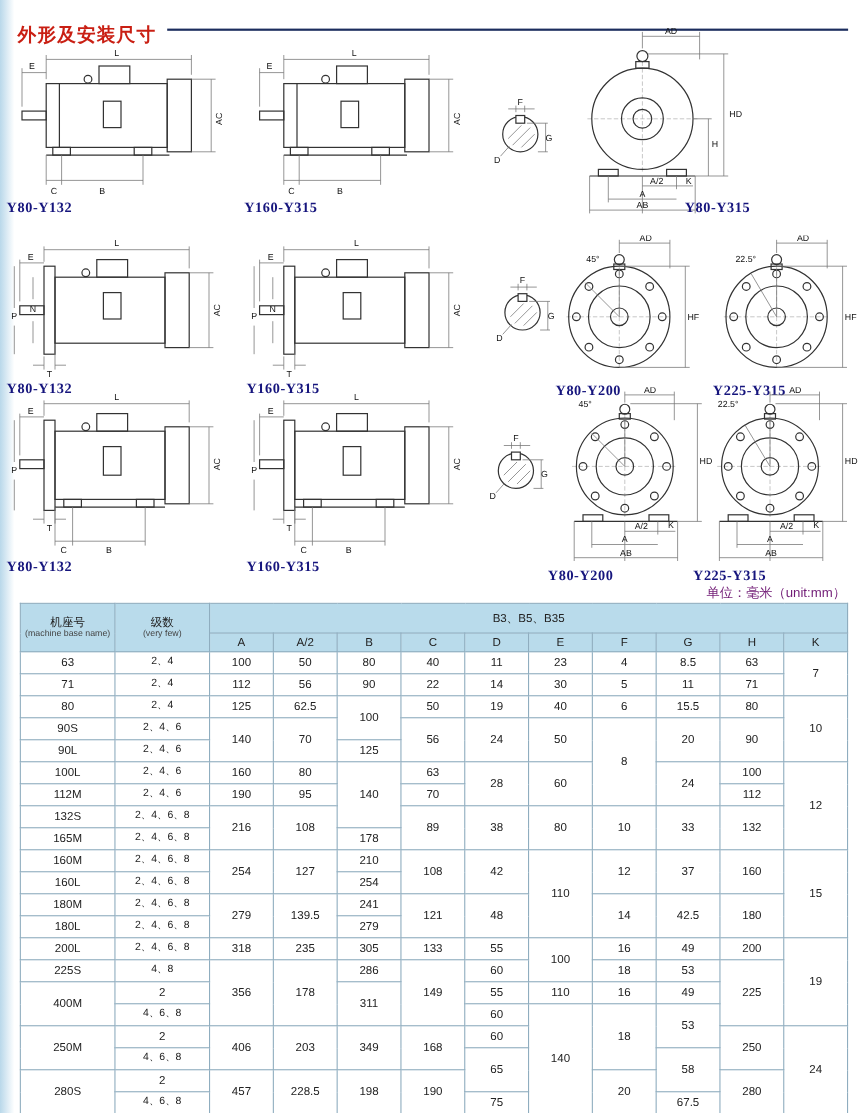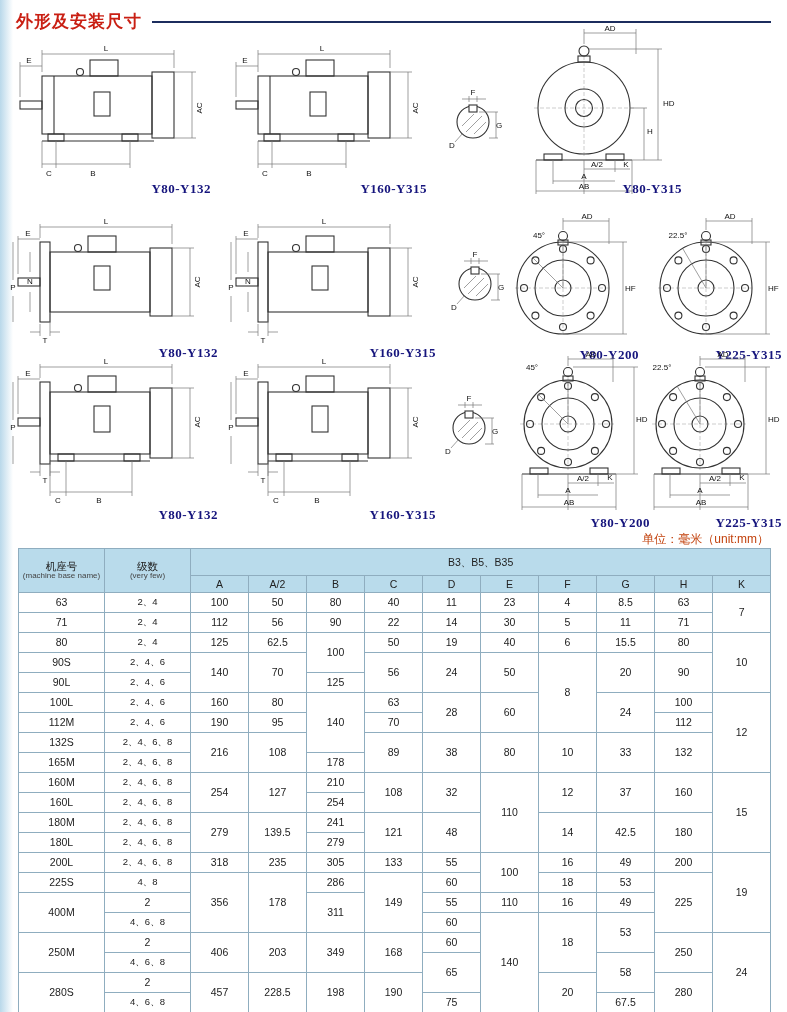--- a/index.html
+++ b/index.html
@@ -1,34 +1,34 @@
 <!DOCTYPE html>
 <html><head>
 <meta charset="utf-8">
 <style>
   html,body{margin:0;padding:0;background:#fff;}
   .page{position:relative;width:787px;height:1012px;overflow:hidden;
         font-family:"Liberation Sans",sans-serif;color:#222;background:#fff;}
   .edge-fade{position:absolute;left:0;top:0;width:13px;height:100%;
         background:linear-gradient(to right,#b9d8ea,rgba(255,255,255,0));}
   .title-row{position:absolute;left:16px;right:16px;top:8px;display:flex;align-items:center;}
-  .title{margin:2px 10px 0 0;font-size:17px;font-weight:bold;color:#c91f13;letter-spacing:1px;}
+  .title{margin:12px 10px 0 0;font-size:17px;font-weight:bold;color:#c91f13;letter-spacing:1px;}
   .title-rule{flex:1;border-top:2px solid #1c2d5e;margin-top:3px;}
   .dwg{position:absolute;}
-  .cap{margin-top:1px;text-align:right;font-family:"Liberation Serif",serif;
+  .cap{margin-top:1px;text-align:left;font-family:"Liberation Serif",serif;
        font-weight:bold;font-size:13px;color:#16157d;letter-spacing:.5px;}
   .cap-abs{position:absolute;right:2px;bottom:2px;font-family:"Liberation Serif",serif;
        font-weight:bold;font-size:13px;color:#16157d;letter-spacing:.5px;margin-top:29px;}
   svg{display:block;}
   .obj{stroke:#333;fill:none;stroke-width:1.1;}
   .obj .fillw{fill:#fff;}
   .dim{stroke:#777;fill:none;stroke-width:.7;}
   .cl{stroke:#999;fill:none;stroke-width:.5;stroke-dasharray:4 2;}
   .dimtxt{font-size:8px;fill:#111;font-family:"Liberation Sans",sans-serif;}
-  .unit-note{position:absolute;right:18px;top:531px;font-size:12px;color:#c2410c;}
+  .unit-note{position:absolute;right:18px;top:531px;font-size:12px;color:#701a75;}
   .dims-table{position:absolute;left:18px;top:548px;width:751px;border-collapse:collapse;
        table-layout:fixed;font-size:10.5px;border-radius:24px;}
   .dims-table th,.dims-table td{border:1px solid #8fadbf;text-align:center;vertical-align:middle;
        padding:0;line-height:1.15;}
   .dims-table thead th{background:#b9dbeb;font-weight:normal;}
   .dims-table thead tr:first-child th{height:26px;}
   .dims-table thead tr:nth-child(2) th{height:16px;}
   .dims-table td{height:19px;background:#fff;}
   .dims-table td.poles{font-size:9.5px;margin-top:48px;}
   .sub{font-size:8px;color:#444;line-height:1.05;}
@@ -731,21 +731,21 @@
           <td class="poles">2、4、6、8</td>
           <td>178</td>
         </tr>
         <tr>
           <td>160M</td>
           <td class="poles">2、4、6、8</td>
           <td rowspan="2">254</td>
           <td rowspan="2">127</td>
           <td>210</td>
           <td rowspan="2">108</td>
-          <td rowspan="2">32</td>
+          <td rowspan="2">42</td>
           <td rowspan="4">110</td>
           <td rowspan="2">12</td>
           <td rowspan="2">37</td>
           <td rowspan="2">160</td>
           <td rowspan="4">15</td>
         </tr>
         <tr>
           <td>160L</td>
           <td class="poles">2、4、6、8</td>
           <td>254</td>

